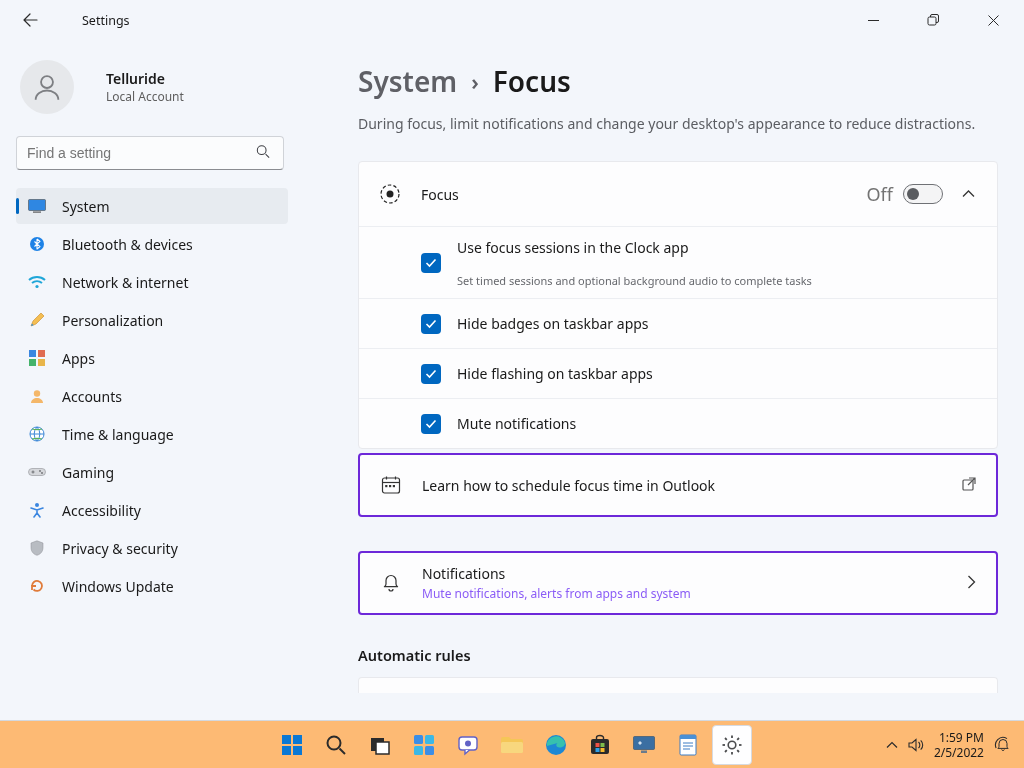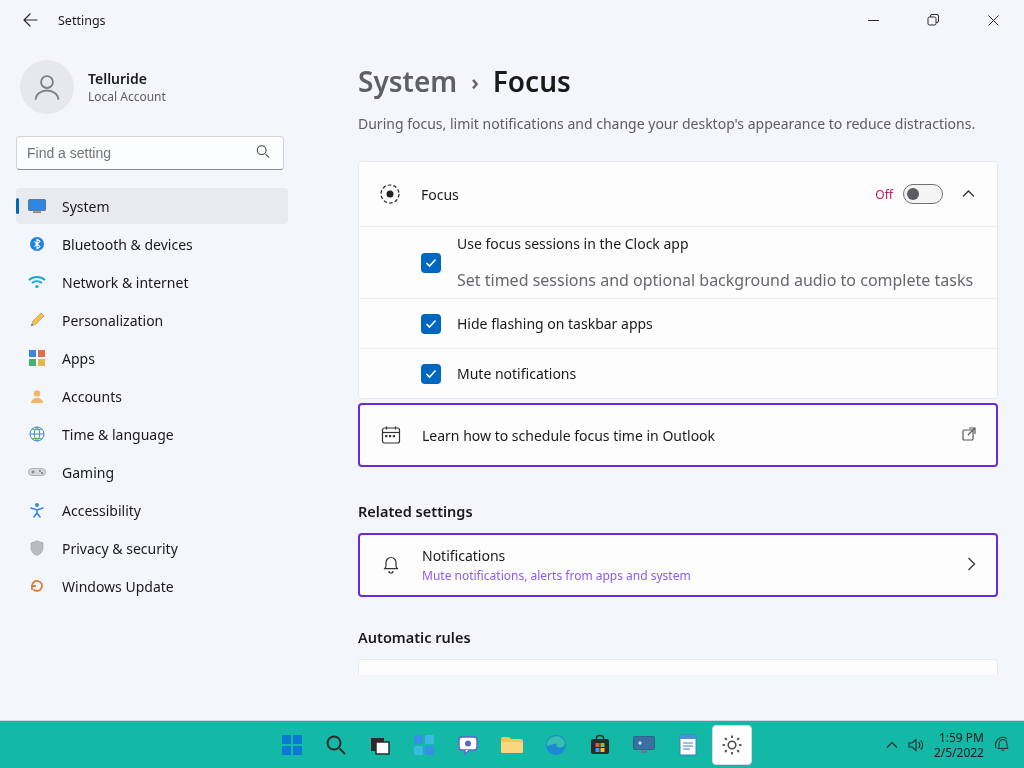--- a/index.html
+++ b/index.html
@@ -10,20 +10,21 @@
   height: 768px;
   overflow: hidden;
   color: #1a1a1a;
   font-size: 14px;
 }
 .titlebar {
   height: 40px;
   display: flex;
   align-items: center;
   padding: 0 8px 0 16px;
+  gap: 24px;
 }
 .titlebar .back-btn {
   width: 28px; height: 28px;
   display: flex; align-items: center; justify-content: center;
   border-radius: 4px;
   cursor: pointer;
 }
 .titlebar .title {
   margin-left: 14px;
   font-size: 12.5px;
@@ -45,21 +46,21 @@
   display: flex;
   height: 680px;
 }
 .sidebar {
   width: 300px;
   padding: 20px 12px 0 16px;
 }
 .account {
   display: flex;
   align-items: center;
-  gap: 14px;
+  gap: 32px;
   margin-bottom: 22px;
   padding-left: 4px;
 }
 .avatar {
   width: 54px; height: 54px;
   border-radius: 50%;
   background: #e6e8eb;
   display: flex; align-items: center; justify-content: center;
 }
 .account .name { font-weight: 600; font-size: 14px; }
@@ -137,21 +138,21 @@
   padding: 0 20px;
 }
 .card-head .icon, .row .icon, .link-card .icon {
   width: 22px; height: 22px;
   display: flex; align-items: center; justify-content: center;
   margin-right: 20px;
   color: #333;
 }
 .card-head .label { font-size: 14px; }
 .spacer { flex: 1; }
-.card-head .state { font-size: 12px; margin-right: 10px; color: #be185d; }
+.card-head .state { font-size: 18px; margin-right: 10px; color: #737373; }
 .toggle {
   width: 40px; height: 20px;
   border-radius: 10px;
   border: 1px solid #6f7175;
   background: #f4f4f5;
   position: relative;
   margin-right: 16px;
   cursor: pointer;
 }
 .toggle::after {
@@ -177,21 +178,21 @@
   width: 20px; height: 20px;
   border-radius: 4px;
   background: #0067c0;
   display: flex; align-items: center; justify-content: center;
   margin-right: 16px;
   flex: none;
   cursor: pointer;
 }
 .row .col { display: flex; flex-direction: column; gap: 16px; }
 .row .col .t { font-size: 14px; }
-.row .col .s { font-size: 16px; color: #66686d; }
+.row .col .s { font-size: 11px; color: #66686d; }
 
 .link-card {
   background: #fdfdfe;
   border: 2px solid #6d28d9;
   border-radius: 4px;
   display: flex;
   align-items: center;
   min-height: 64px;
   padding: 0 20px;
   margin-bottom: 34px;
@@ -203,21 +204,21 @@
   font-size: 14.5px;
   font-weight: 600;
   margin: 2px 0 12px 0;
 }
 .chev-right { margin-left: auto; }
 
 .taskbar {
   position: absolute;
   left: 0; right: 0; bottom: 0;
   height: 48px;
-  background: #14b8a6;
+  background: #fdba74;
   border-top: 1px solid #d4d8de;
   display: flex;
   align-items: center;
 }
 .taskbar-center {
   position: absolute;
   left: 50%; transform: translateX(-50%);
   display: flex; gap: 4px; align-items: center;
 }
 .tbtn {
@@ -441,20 +442,30 @@
           <span class="s">Set timed sessions and optional background audio to complete tasks</span>
         </div>
       </div>
       <div class="row">
         <div class="check">
             <svg width="12" height="10" viewBox="0 0 12 10">
               <path d="M1.5 5 L4.5 8 L10.5 1.5" stroke="#fff" stroke-width="1.6" fill="none"></path>
             </svg>
           </div>
         <div class="col">
+            <span class="t">Hide badges on taskbar apps</span>
+          </div>
+      </div>
+      <div class="row">
+        <div class="check">
+            <svg width="12" height="10" viewBox="0 0 12 10">
+              <path d="M1.5 5 L4.5 8 L10.5 1.5" stroke="#fff" stroke-width="1.6" fill="none"></path>
+            </svg>
+          </div>
+        <div class="col">
             <span class="t">Hide flashing on taskbar apps</span>
           </div>
       </div>
       <div class="row">
         <div class="check">
             <svg width="12" height="10" viewBox="0 0 12 10">
               <path d="M1.5 5 L4.5 8 L10.5 1.5" stroke="#fff" stroke-width="1.6" fill="none"></path>
             </svg>
           </div>
         <div class="col">
@@ -476,21 +487,20 @@
       </span>
       <span>Learn how to schedule focus time in Outlook</span>
       <span class="ext">
         <svg width="14" height="14" viewBox="0 0 14 14">
             <rect x="1" y="3" width="10" height="10" rx="1" stroke="#555" stroke-width="1.2" fill="none"></rect>
             <path d="M7 1 H13 V7 M13 1 L6 8" stroke="#555" stroke-width="1.2" fill="none"></path>
           </svg>
       </span>
     </div>
 
-    <div class="section-title">Related settings</div>
 
     <div class="link-card" style="margin-bottom:30px">
       <span class="icon">
         <svg width="20" height="20" viewBox="0 0 20 20">
             <path d="M10 2.5 a5 5 0 0 1 5 5 V11 c0 1.2 .7 2 1.6 2.7 H3.4 C4.3 13 5 12.2 5 11 V7.5 a5 5 0 0 1 5 -5 Z" stroke="#333" stroke-width="1.2" fill="none" stroke-linejoin="round"></path>
             <path d="M8 16 a2 2 0 0 0 4 0" stroke="#333" stroke-width="1.2" fill="none"></path>
           </svg>
       </span>
       <div class="col" style="display:flex;flex-direction:column;gap:2px">
         <span style="font-size:14px">Notifications</span>

